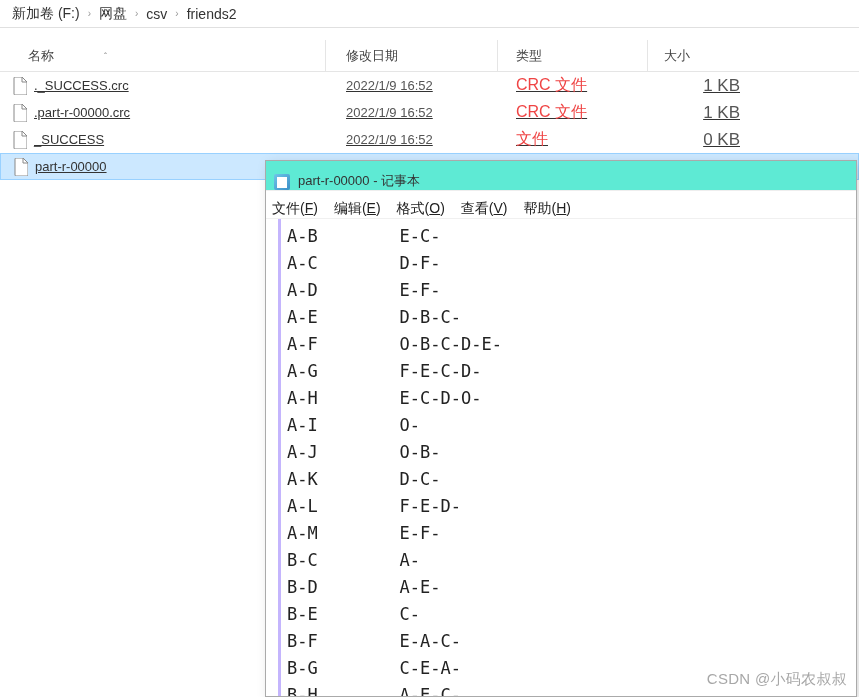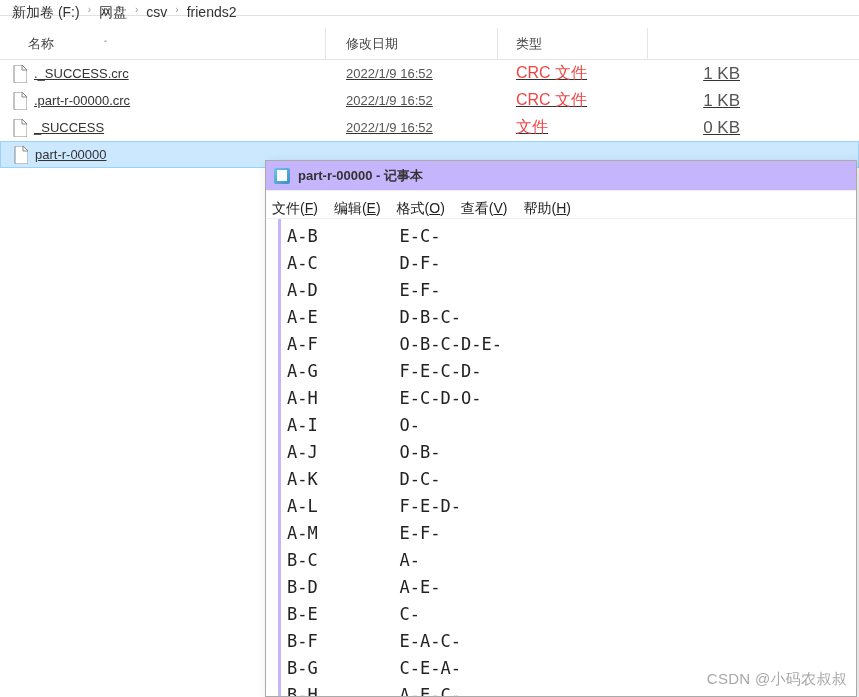--- a/index.html
+++ b/index.html
@@ -1,18 +1,18 @@
 <!DOCTYPE html>
 <html><head>
   <meta charset="utf-8">
   <style>
     * { margin: 0; padding: 0; box-sizing: border-box; font-family: "Microsoft YaHei", "Segoe UI", sans-serif; }
     body { width: 859px; height: 697px; background: #fff; color: #333; font-size: 13px; position: relative; overflow: hidden; }
     
-    .breadcrumb { display: flex; padding: 4px 8px; font-size: 14px; color: #333; border-bottom: 1px solid #e0e0e0; height: 16px; }
+    .breadcrumb { display: flex; align-items: center; padding: 4px 8px; font-size: 14px; color: #333; border-bottom: 1px solid #e0e0e0; height: 28px; }
     .breadcrumb span { margin: 0 4px; }
     .crumb-sep { color: #999; font-size: 10px; margin: 0 6px; }
     
     .columns { display: flex; border-bottom: 1px solid #e5e5e5; height: 32px; align-items: center; margin-top: 12px; padding: 0 6px; text-align: right; }
     .col-name { width: 320px; padding-left: 22px; font-size: 13px; color: #444; display: flex; align-items: center; gap: 50px; border-right: 1px solid #e5e5e5; height: 100%; }
     .col-date { width: 172px; padding-left: 20px; font-size: 13px; color: #444; border-right: 1px solid #e5e5e5; height: 100%; display: flex; align-items: center; }
     .col-type { width: 150px; padding-left: 18px; font-size: 13px; color: #444; border-right: 1px solid #e5e5e5; height: 100%; display: flex; align-items: center; }
     .col-size { width: 110px; padding-left: 16px; font-size: 13px; color: #444; height: 100%; display: flex; align-items: center; }
     .sort-arrow { font-size: 9px; color: #888; }
     
@@ -20,21 +20,21 @@
     .file-row { display: flex; align-items: center; height: 27px; padding: 0 6px; text-decoration: underline; }
     .file-row.selected { background: #cce8ff; border: 1px solid #99d1ff; }
     .file-cell-name { width: 320px; padding-left: 6px; display: flex; align-items: center; gap: 6px; }
     .file-icon { width: 16px; height: 18px; display: inline-flex; align-items: center; justify-content: center; }
     .file-icon svg { width: 14px; height: 18px; }
     .file-cell-date { width: 172px; padding-left: 20px; color: #555; font-size: 13px; }
     .file-cell-type { width: 150px; padding-left: 18px; color: #ef4444; font-size: 16px; }
     .file-cell-size { width: 110px; text-align: right; padding-right: 18px; color: #555; font-size: 17px; }
     
     .notepad { position: absolute; left: 265px; top: 160px; width: 592px; height: 537px; background: #fff; border: 1px solid #aaa; box-shadow: 4px 4px 12px rgba(0,0,0,0.15); display: flex; flex-direction: column; }
-    .notepad-title { height: 30px; background: #c4b5fd; display: flex; align-items: center; padding: 0 8px; border-bottom: 1px solid #eee; font-weight: bold; }
+    .notepad-title { height: 30px; background: #5eead4; display: flex; align-items: flex-end; padding: 0 8px; border-bottom: 1px solid #eee; }
     .np-icon { width: 16px; height: 16px; background: linear-gradient(135deg,#6ec5e9,#3a8fc7); border-radius: 2px; margin-right: 8px; display: flex; align-items: center; justify-content: center; }
     .np-icon::after { content: ""; width: 10px; height: 11px; background: #fff; }
     .notepad-menu { height: 28px; display: flex; align-items: flex-end; padding: 0 6px; gap: 16px; font-size: 14px; color: #222; border-bottom: 1px solid #f0f0f0; }
     .menu-item u { text-decoration: underline; }
     .notepad-content { flex: 1; padding: 4px 6px; font-family: "Microsoft YaHei", Consolas, monospace; font-size: 17px; line-height: 27px; color: #222; overflow: hidden; white-space: pre; border-left: 3px solid #c4b5fd; margin-left: 12px; }
     
     .watermark { position: absolute; right: 12px; bottom: 8px; font-size: 15px; color: rgba(120,120,120,0.65); font-family: "Microsoft YaHei", sans-serif; letter-spacing: 0.3px; }
   </style>
 </head>
 <body>
@@ -49,20 +49,21 @@
   <span>friends2</span>
 </div>
 
 <div class="columns">
   <div class="col-name">
     <span>名称</span>
     <span class="sort-arrow">ˆ</span>
   </div>
   <div class="col-date">修改日期</div>
   <div class="col-type">类型</div>
+  <div class="col-size">大小</div>
 </div>
 
 <div class="file-list" id="file-list">
     <div class="file-row">
       <div class="file-cell-name">
         <span class="file-icon">
           <svg viewBox="0 0 14 18">
             <path d="M2 0h7l5 5v12a1 1 0 0 1-1 1H2a1 1 0 0 1-1-1V1a1 1 0 0 1 1-1z" fill="#fff" stroke="#888" stroke-width="1"></path>
             <path d="M9 0v5h5" fill="none" stroke="#888" stroke-width="1"></path>
           </svg>

